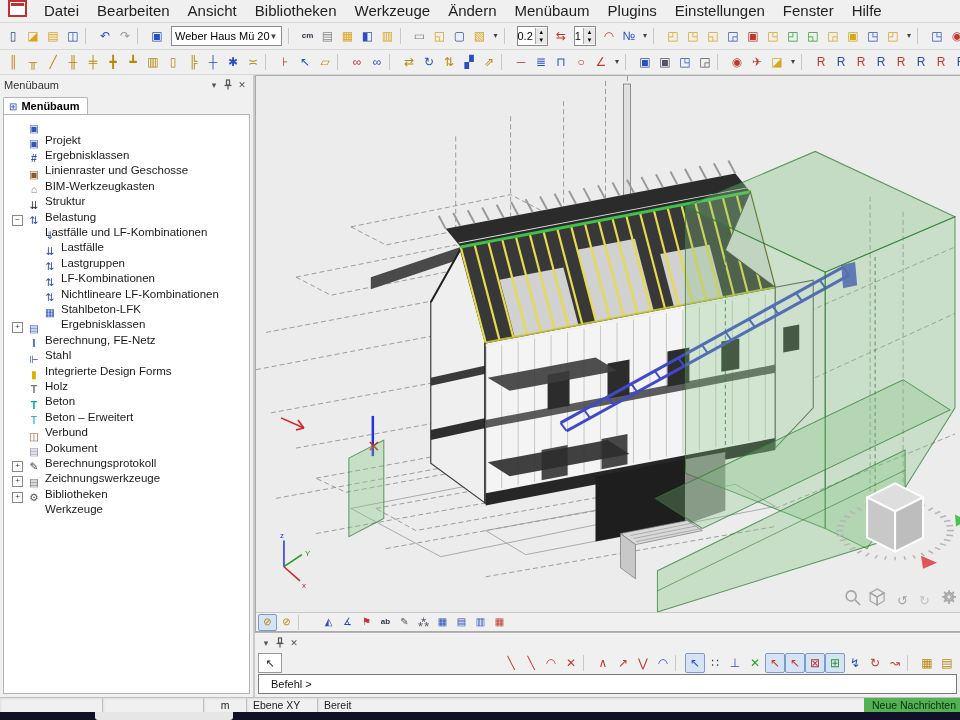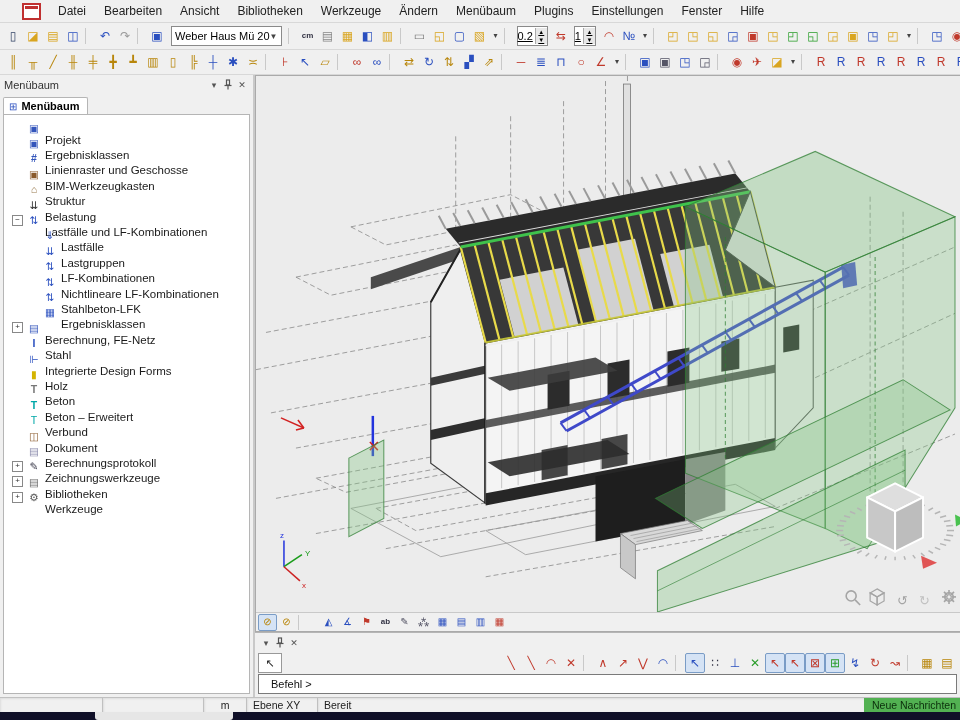--- a/index.html
+++ b/index.html
@@ -2,38 +2,38 @@
 <html><head>
 <meta charset="utf-8">
 <style>
   html,body{margin:0;padding:0;background:#444;}
   .app{width:960px;height:720px;font-family:"Liberation Sans",sans-serif;display:flex;flex-direction:column;overflow:hidden;background:#f0f0f0;position:relative;}
   
   .titlebar{height:16px;background:#2b579a;color:#fff;display:flex;align-items:center;font-size:10.5px;padding:0 4px;flex:0 0 auto;}
   .scia-logo{width:11px;height:11px;border-radius:2px;background:#17a98f;margin-right:5px;position:relative;flex:0 0 auto;}
   .scia-logo:after{content:"";position:absolute;inset:2px;border-radius:50%;border:1.5px solid #fff;border-right-color:transparent;}
   
-  .menubar{height:22px;background:#f0f0f0;display:flex;align-items:center;font-size:12px;color:#222;border-bottom:1px solid #d8d8d8;padding:0 18px;flex:0 0 auto;}
+  .menubar{height:22px;background:#f0f0f0;display:flex;font-size:15px;color:#222;border-bottom:1px solid #d8d8d8;padding:0 4px;flex:0 0 auto;}
   .appdoc-icon{width:15px;height:13px;border:2px solid #c03030;background:#fff;margin:0 8px 0 4px;position:relative;}
   .appdoc-icon:after{content:"";position:absolute;left:1px;right:1px;top:1px;height:3px;background:#c03030;}
   .mitem{padding:2px 9px;cursor:default;}
   
   .tb{display:flex;align-items:center;background:#f0f0f0;border-bottom:1px solid #d8d8d8;padding:1px 3px;flex:0 0 auto;overflow:hidden;white-space:nowrap;}
   .tb1{height:24px;}
   .tb2{height:22px;}
   .tbwrap{display:flex;align-items:center;}
   .tbtn{width:18px;height:18px;display:inline-flex;align-items:center;justify-content:center;border:1px solid transparent;border-radius:2px;margin:0 0;cursor:default;flex:0 0 auto;}
   .tbtn .g{font-style:normal;font-size:12px;line-height:1;}
   .tbtn.caret{width:10px;}
   .tbtn.caret .g{font-size:8px;}
   .tbtn.sep{width:6px;height:16px;border:none;border-left:1px solid #c9c9c9;margin:0 3px 0 2px;pointer-events:none;border-radius:0;}
   .tbtn.pressed{background:#d5e3f5;border-color:#7a9cc6;}
   .tb-combo{height:18px;border:1px solid #8a8a8a;background:#fff;display:inline-flex;align-items:center;font-size:11px;padding:0 3px;margin:0 4px;width:112px;justify-content:space-between;}
   .tb-combo .car{font-size:8px;color:#444;}
-  .tb-spin{height:18px;border:1px solid #8a8a8a;background:#fff;display:inline-flex;align-items:center;font-size:11px;margin:0 3px;width:46px;text-decoration:underline;}
+  .tb-spin{height:18px;border:1px solid #8a8a8a;background:#fff;display:inline-flex;align-items:center;font-size:11px;margin:0 3px;width:46px;}
   .tb-spin .val{flex:1;text-align:right;padding-right:2px;}
   .tb-spin .btns{display:flex;flex-direction:column;width:11px;border-left:1px solid #aaa;}
   .tb-spin .btns span{font-size:6px;line-height:8px;text-align:center;background:#e8e8e8;cursor:default;}
   
   .main{flex:1;display:flex;min-height:0;}
   .left-panel{width:253px;flex:0 0 auto;background:#f0f0f0;border-right:2px solid #c9c9c9;display:flex;flex-direction:column;min-height:0;}
   .panel-head{height:19px;display:flex;align-items:center;font-size:11px;color:#333;padding:0 4px;flex:0 0 auto;}
   .panel-head .ttl{flex:1;}
   .phbtn{width:14px;height:14px;display:inline-flex;align-items:center;justify-content:center;font-size:9px;color:#555;cursor:default;}
   .tabrow{height:20px;display:flex;align-items:flex-end;padding:0 3px;flex:0 0 auto;}

